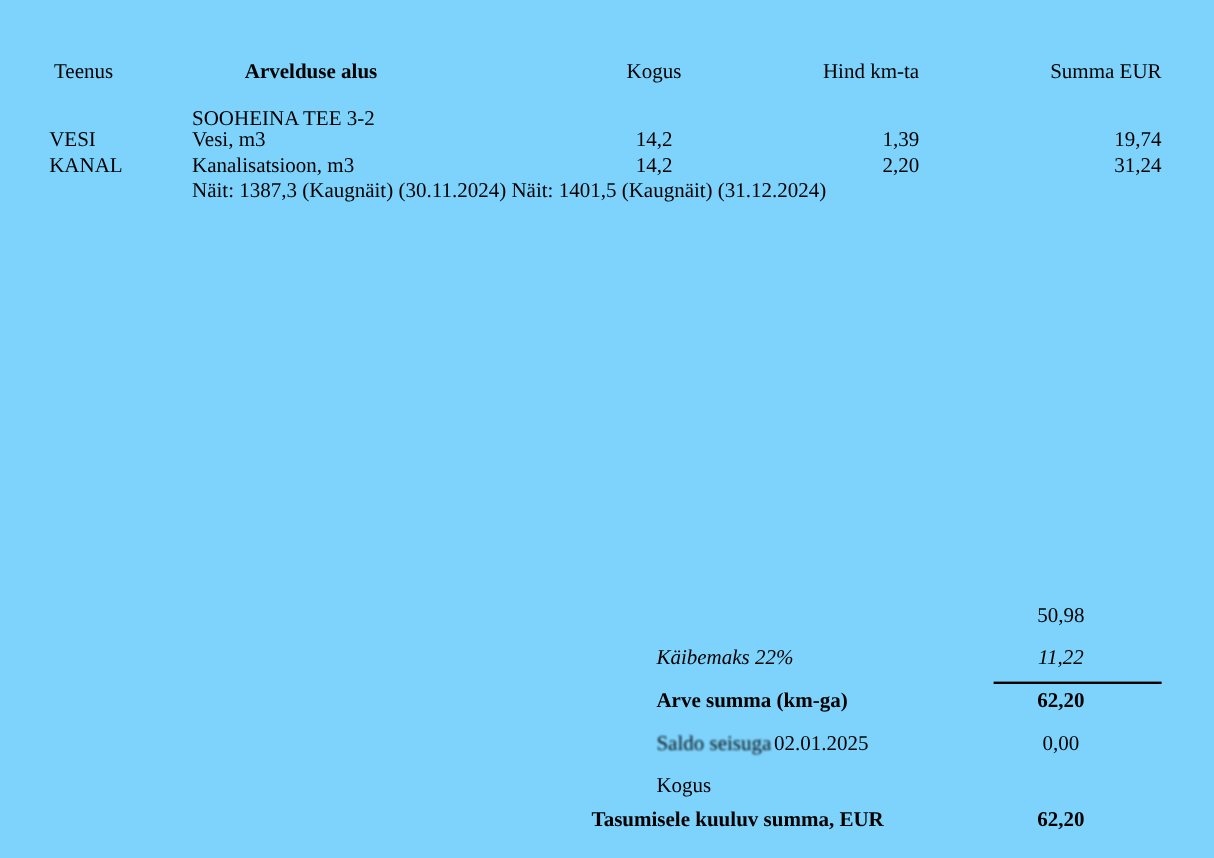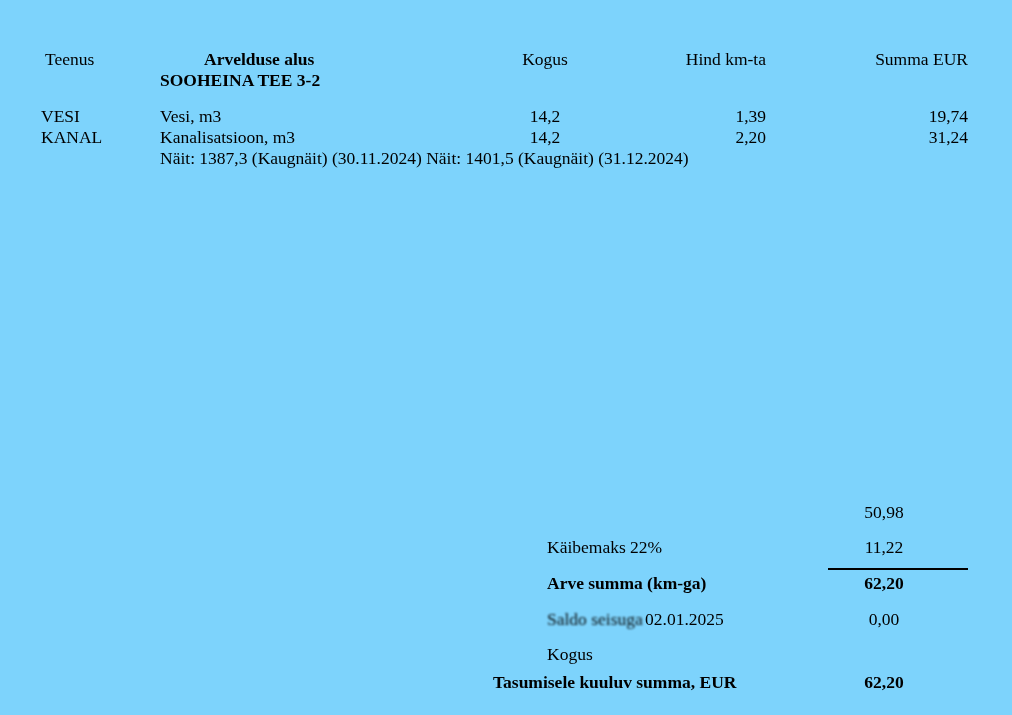--- a/index.html
+++ b/index.html
@@ -51,21 +51,21 @@
 <div class="page">
 
   <div class="row" style="top:49px;">
     <span class="hdr-teenus">Teenus</span>
     <span class="hdr-alus">Arvelduse alus</span>
     <span class="cell-kogus">Kogus</span>
     <span class="cell-hind">Hind km-ta</span>
     <span class="cell-summa">Summa EUR</span>
   </div>
 
-  <div class="row" style="top:70px;font-weight:bold;">
+  <div class="row" style="top:88px;">
     <span class="cell-alus">SOOHEINA TEE 3-2</span>
   </div>
 
   <div class="row" style="top:106px;">
     <span class="cell-teenus">VESI</span>
     <span class="cell-alus">Vesi, m3</span>
     <span class="cell-kogus">14,2</span>
     <span class="cell-hind">1,39</span>
     <span class="cell-summa">19,74</span>
   </div>
@@ -79,21 +79,21 @@
   </div>
 
   <div class="row" style="top:148px;padding-left:45px;">
     <span class="cell-alus">Näit: 1387,3 (Kaugnäit) (30.11.2024) Näit: 1401,5 (Kaugnäit) (31.12.2024)</span>
   </div>
 
   <div class="sum-row" style="top:502px;">
     <span class="sum-value">50,98</span>
   </div>
 
-  <div class="sum-row" style="top:537px;">
+  <div class="sum-row" style="top:537px;font-style:italic;">
     <span class="sum-label">Käibemaks 22%</span>
     <span class="sum-value">11,22</span>
   </div>
 
   <div class="total-rule"></div>
 
   <div class="sum-row bold" style="top:573px;">
     <span class="sum-label">Arve summa (km-ga)</span>
     <span class="sum-value">62,20</span>
   </div>

